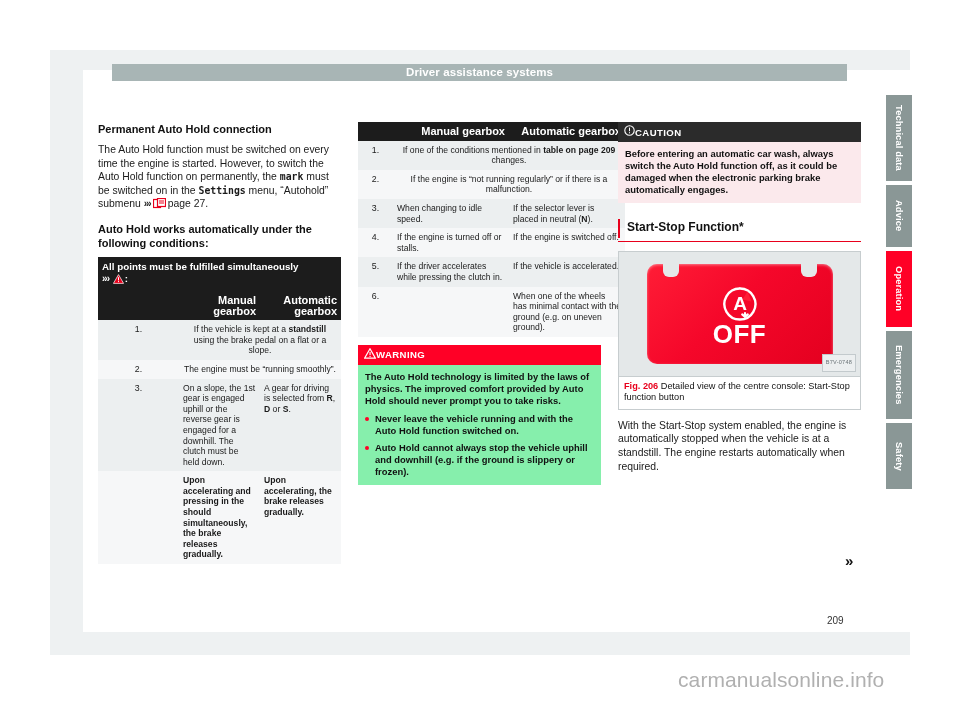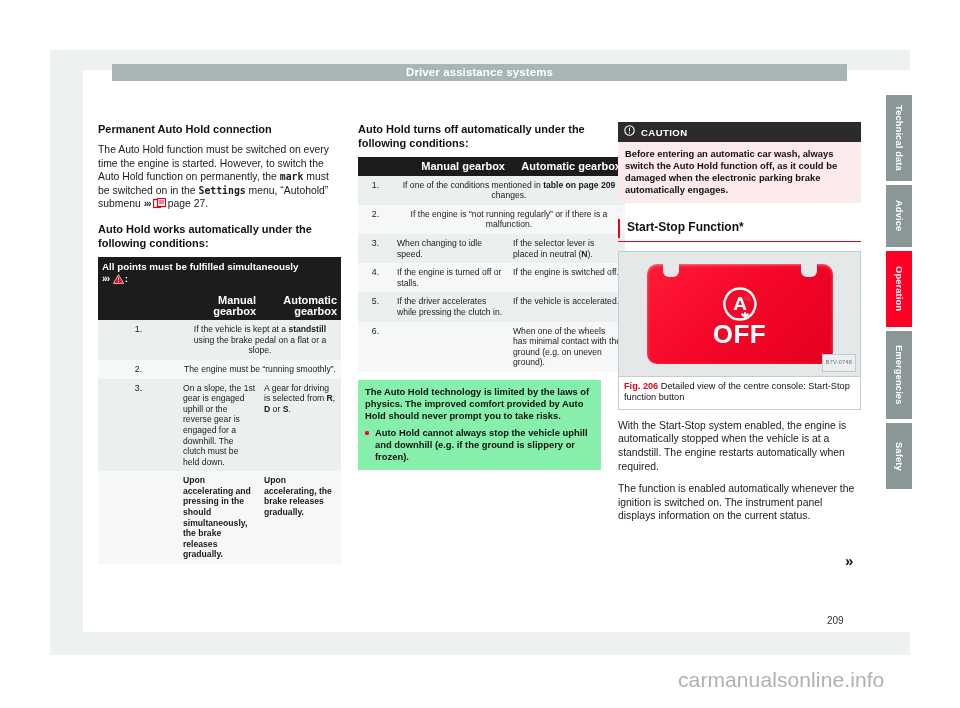--- a/index.html
+++ b/index.html
@@ -110,21 +110,21 @@
   .rowA { background: #eceff0; }
   .rowB { background: #f6f7f8; }
   td.ctr { text-align: center; }
   td.bold { font-weight: bold; }
 
   
   .box { width: 243px; margin-top: 8px; }
   .box-head {
     font-size: 9.6px; font-weight: bold; color: #fff;
     padding: 3px 6px 3px 6px; letter-spacing: .4px;
-    display: flex; align-items: center; gap: 6px;
+    display: flex; align-items: center; 
   }
   .warn .box-head { background: #ff0026; }
   .caution .box-head { background: #2b2b2b; }
   .box-body {
     font-size: 9.4px; line-height: 11.8px; font-weight: bold;
     padding: 6px 7px 7px 7px; color: #111;
   }
   .warn .box-body { background: #86efac; }
   .caution .box-body { background: #fbe9ec; }
   .box-body p { margin: 0 0 6px 0; }
@@ -274,21 +274,20 @@
         <td class="cnum"></td>
         <td class="colA bold">Upon accelerating and pressing in the should simultaneously, the brake releases gradually.</td>
         <td class="colB bold">Upon accelerating, the brake releases gradually.</td>
       </tr>
     </tbody>
       </table>
   </div>
 
   <div class="col" id="col2">
 
-    <h3 class="sub">Auto Hold turns off automatically under the following conditions:</h3>
 
     <table class="t">
       <tbody>
           <tr>
         <th class="thead-dark cnum"></th>
         <th class="thead-dark colA">Manual gearbox</th>
         <th class="thead-dark colB">Automatic gearbox</th>
       </tr>
       <tr class="rowA">
         <td class="cnum">1.</td>
@@ -315,23 +314,31 @@
       </tr>
       <tr class="rowB">
         <td class="cnum">6.</td>
         <td class="colA"></td>
         <td class="colB">When one of the wheels has minimal contact with the ground (e.g. on uneven ground).</td>
       </tr>
     </tbody>
       </table>
 
     <div class="box warn">
+      <div class="box-head">
+        <span><svg width="12" height="11" viewBox="0 0 12 11">
+              <path d="M6 0.8 L11.4 10.2 L0.6 10.2 Z" fill="none" stroke="#ffffff" stroke-width="1.2"></path>
+              <rect x="5.5" y="4" width="1.1" height="3.2" fill="#fff"></rect>
+              <rect x="5.5" y="8" width="1.1" height="1.1" fill="#fff"></rect>
+            </svg></span>
+        <span>WARNING</span>
+      </div>
       <div class="box-body">
         <p>The Auto Hold technology is limited by the laws of physics. The improved comfort provided by Auto Hold should never prompt you to take risks.</p>
-        <p class="bullet-line"><span class="dot"></span></p>
+        <p class="bullet-line"><span class="dot"></span><span>Never leave the vehicle running and with the Auto Hold function switched on.</span></p>
         <p class="bullet-line"><span class="dot"></span><span>Auto Hold cannot always stop the vehicle uphill and downhill (e.g. if the ground is slippery or frozen).</span></p>
       </div>
     </div>
   </div>
 
   <div class="col" id="col3">
 
     <div class="box caution" style="margin-top:0">
       <div class="box-head">
         <span><svg width="11" height="11" viewBox="0 0 11 11">
@@ -366,21 +373,20 @@
         </div>
         <div class="imgcode">B7V-0748</div>
       </div>
       <div class="fig-cap">
         <span class="fig-no">Fig. 206</span>
         <span>Detailed view of the centre console: Start-Stop function button</span>
       </div>
     </div>
 
     <p class="body" style="margin-top:9px">With the Start-Stop system enabled, the engine is automatically stopped when the vehicle is at a standstill. The engine restarts automatically when required.</p>
-    <p class="body">The function is enabled automatically whenever the ignition is switched on. The instrument panel displays information on the current status.</p>
   </div>
 
   <div class="cont">»</div>
   <div class="pageno">209</div>
 
   <div class="tabs">
     <div class="tab" style="height:86px">
         <span>Technical data</span>
       </div>
     <div class="tab" style="height:62px">

